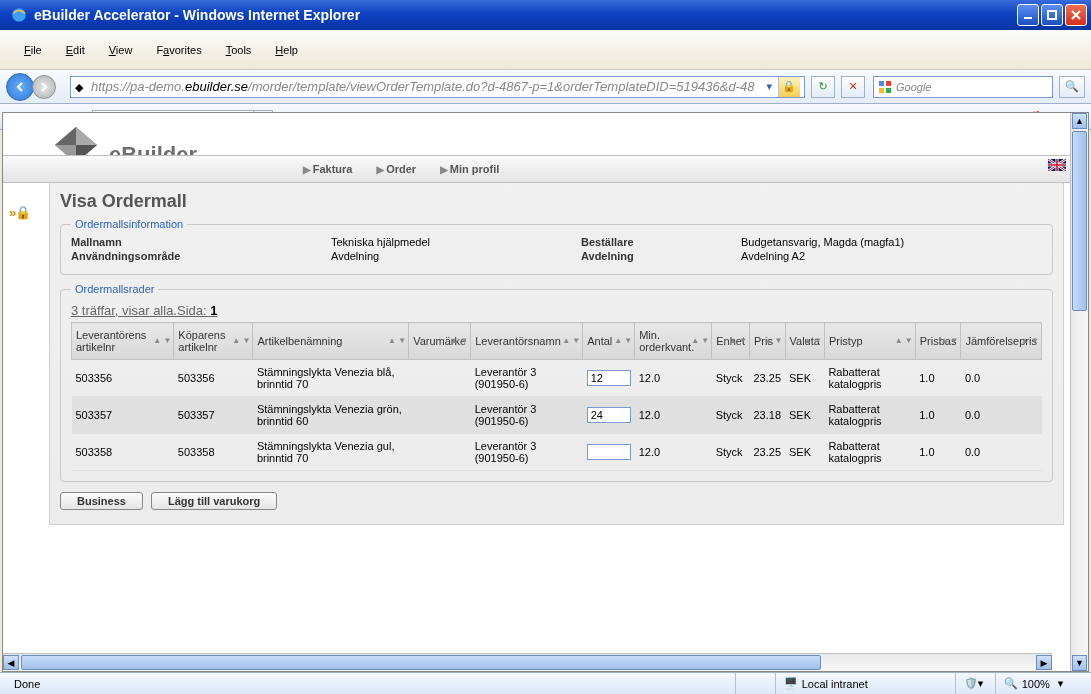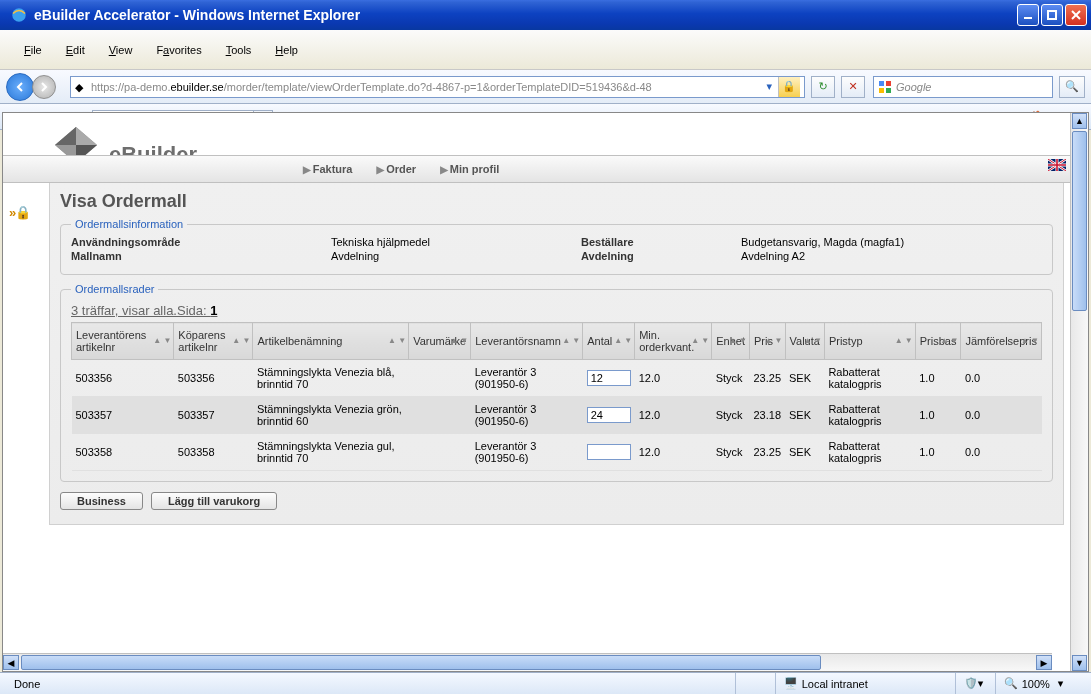--- a/index.html
+++ b/index.html
@@ -22,21 +22,21 @@
 .menubar span u { text-decoration: underline; }
 
 
 .navbar { height: 34px; background: linear-gradient(#f8faff,#e4ecf7); border-bottom: 1px solid #a0b0c8; display: flex; align-items: center; padding: 0 6px; gap: 4px; }
 .navarrows { width: 60px; height: 28px; display: flex; align-items: center; }
 .navback { width: 28px; height: 28px; border-radius: 50%; background: radial-gradient(#6aaefc,#2a78d8); border: 1px solid #2a6ac0; display: flex; align-items: center; justify-content: center; }
 .navfwd { width: 24px; height: 24px; border-radius: 50%; background: radial-gradient(#e8e8e8,#b0b0b0); border: 1px solid #909090; display: flex; align-items: center; justify-content: center; margin-left: -2px; }
 .navback svg, .navfwd svg { width: 12px; height: 12px; stroke: #fff; stroke-width: 2; fill: none; }
 .urlbox { flex: 2; height: 22px; border: 1px solid #7a9acc; background: #fff; display: flex; align-items: center; padding: 0 4px; gap: 4px; }
 .urlbox .lockic { width: 12px; height: 12px; }
-.urlbox .urltxt { flex: 1; color: #888; font-size: 11px; white-space: nowrap; overflow: hidden; }
+.urlbox .urltxt { flex: 1; color: #888; font-size: 13px; white-space: nowrap; overflow: hidden; font-style: italic; }
 .urlbox .urltxt b { color: #000; font-weight: normal; }
 .lockbtn { width: 22px; height: 20px; background: linear-gradient(#fff0c0,#f8d050); border-left: 1px solid #c0c0c0; display: flex; align-items: center; justify-content: center; margin-left: 2px; }
 .smallbtn { width: 24px; height: 22px; border: 1px solid #a0b0c8; background: linear-gradient(#fdfdfd,#e4ecf7); display: flex; align-items: center; justify-content: center; margin-left: 2px; }
 .searchbox { width: 180px; height: 22px; border: 1px solid #7a9acc; background: #fff; display: flex; align-items: center; padding: 0 4px; margin-left: 4px; }
 .searchbox .gic { width: 14px; height: 14px; margin-right: 4px; }
 .searchbox .stxt { flex: 1; color: #888; font-style: italic; }
 .magbtn { width: 26px; height: 22px; border: 1px solid #a0b0c8; background: linear-gradient(#fdfdfd,#e4ecf7); display: flex; align-items: center; justify-content: center; margin-left: 2px; }
 
 
 .favrow { height: 26px; background: linear-gradient(#f8faff,#dce8f7); border-bottom: 1px solid #a0b0c8; display: flex; align-items: center; padding-left: 6px; }
@@ -234,22 +234,22 @@
             </svg></span>
       </div>
 
       <div class="pagebody">
         <div class="pagetitle">Visa Ordermall</div>
 
         <fieldset>
           <legend>Ordermallsinformation</legend>
           <div class="inforow">
             <div class="infocol" style="flex:0 0 260px;">
+              <div class="lbl">Mallnamn</div>
               <div class="lbl">Användningsområde</div>
-              <div class="lbl">Mallnamn</div>
             </div>
             <div class="infocol" style="flex:0 0 250px;">
               <div>Tekniska hjälpmedel</div>
               <div>Avdelning</div>
             </div>
             <div class="infocol" style="flex:0 0 160px;">
               <div class="lbl">Beställare</div>
               <div class="lbl">Avdelning</div>
             </div>
             <div class="infocol">

